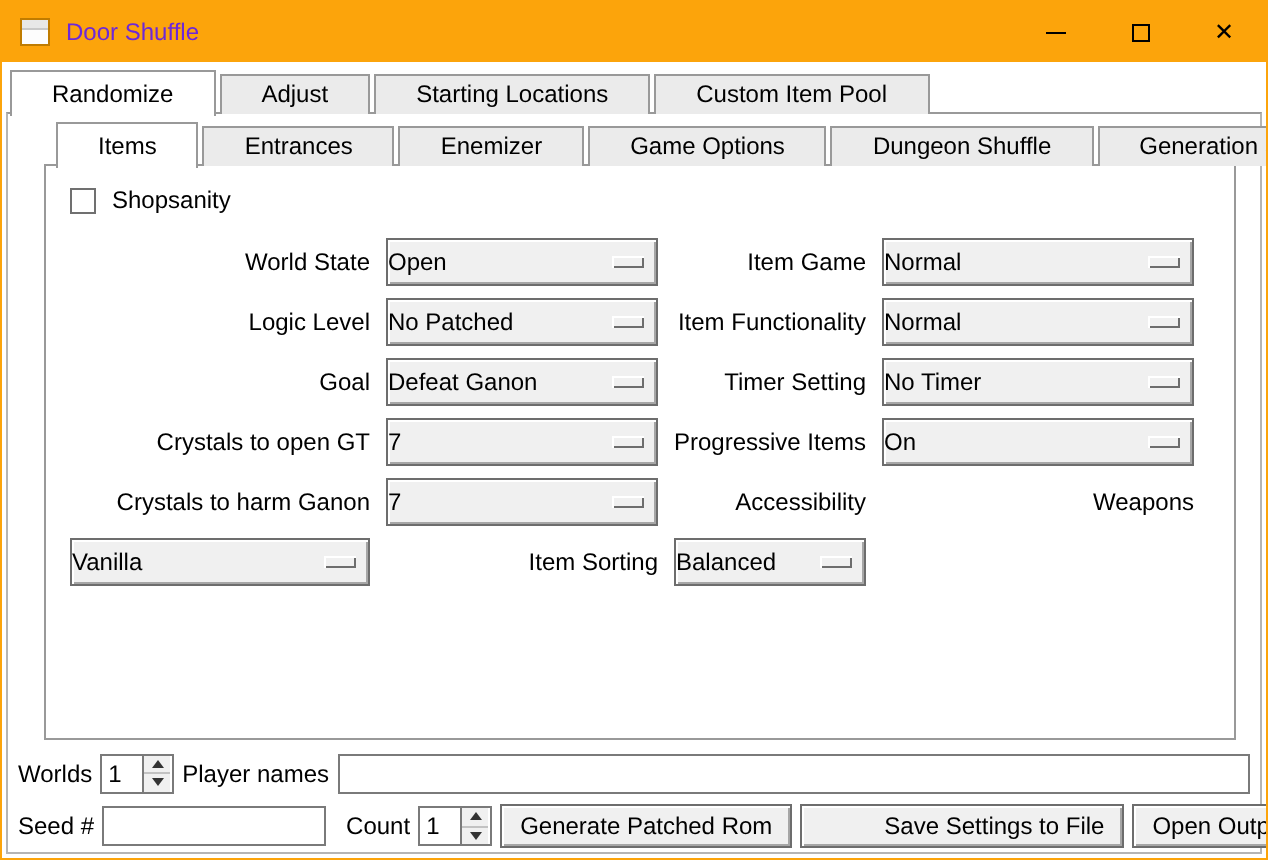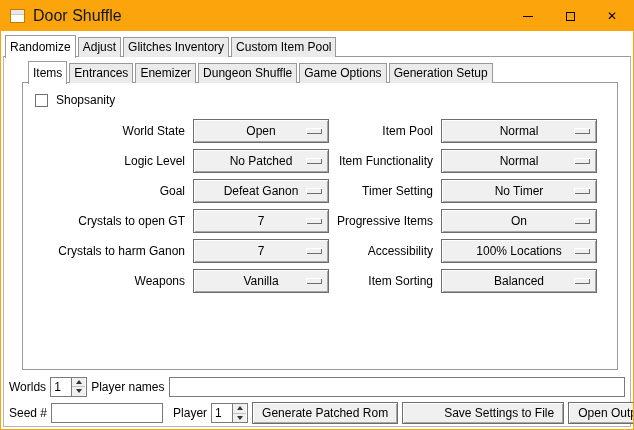--- a/index.html
+++ b/index.html
@@ -9,33 +9,33 @@
   .window {
     position:relative; width:634px; height:430px;
     background:#fff; border:1px solid #FCA40B;
     display:flex; flex-direction:column; overflow:hidden;
   }
 
   
   .titlebar { height:30px; background:#FCA40B; display:flex; align-items:center; flex:none; }
   .app-icon { width:15px; height:14px; margin-left:9px; background:#fdfdfd; border:1px solid #c07c00; flex:none; }
   .app-icon::before { content:""; display:block; height:4px; background:#e8e8e8; border-bottom:1px solid #c9c9c9; }
-  .title-text { margin-left:8px; font-size:16px; color:#0f172a; }
+  .title-text { margin-left:8px; font-size:12px; color:#6d28d9; }
   .caption-buttons { margin-left:auto; display:flex; height:100%; }
   .caption-btn { width:42px; height:100%; display:flex; align-items:center; justify-content:center; cursor:default; }
   .glyph-min { width:10px; height:0; border-top:1px solid #000; display:block; }
   .glyph-max { width:9px; height:9px; border:1px solid #000; display:block; background:transparent; }
   .glyph-close { font-size:12px; line-height:1; color:#000; }
 
   
   .tabrow { display:flex; align-items:flex-end; height:24px; position:relative; z-index:2; flex:none; }
   .tabrow-outer { padding-left:4px; margin-top:2px; }
   .tabrow-inner { padding-left:6px; }
   .tab {
-    height:20px; line-height:19px; padding:0 4px;
+    height:20px; line-height:19px; padding:0 20px;
     background:#ebebeb; border:1px solid #999; border-bottom:none;
     margin-right:2px; white-space:nowrap; cursor:default;
   }
   .tab.selected {
     height:23px; line-height:22px; background:#fff;
     margin-bottom:-1px; position:relative; z-index:3;
   }
 
   .outer-pane {
     flex:1; border:1px solid #b5b5b5; border-top:1px solid #999;
@@ -58,21 +58,21 @@
     display:grid;
     grid-template-columns:150px 136px 96px 156px;
     column-gap:8px; row-gap:6px;
     margin:8px 0 0 4px;
   }
   .opt-label { display:flex; align-items:center; justify-content:flex-end; height:24px; white-space:nowrap; }
   .opt-menu {
     position:relative; height:24px; background:#f0f0f0;
     border:1px solid #6d6d6d;
     box-shadow: inset 1px 1px 0 #ffffff, inset -1px -1px 0 #a6a6a6;
-    display:flex; align-items:center; justify-content:center;
+    display:flex; align-items:center; 
     cursor:default;
   }
   .opt-value { white-space:nowrap; }
   .opt-indicator {
     position:absolute; right:6px; top:50%; margin-top:-3px;
     width:16px; height:6px; background:#f0f0f0;
     box-shadow: inset 1px 1px 0 #ffffff, inset -1px -1px 0 #6d6d6d;
   }
 
   
@@ -118,52 +118,52 @@
       </div>
       <div class="caption-btn">
         <span class="glyph-close">✕</span>
       </div>
     </div>
   </div>
 
   <div class="tabrow tabrow-outer">
     <div class="tab selected">Randomize</div>
     <div class="tab">Adjust</div>
-    <div class="tab">Glitches Inventory</div>
+    <div class="tab">Starting Locations</div>
     <div class="tab">Custom Item Pool</div>
   </div>
 
   <div class="outer-pane">
 
     <div class="inner-notebook">
 
       <div class="tabrow tabrow-inner">
         <div class="tab selected">Items</div>
         <div class="tab">Entrances</div>
         <div class="tab">Enemizer</div>
+        <div class="tab">Game Options</div>
         <div class="tab">Dungeon Shuffle</div>
-        <div class="tab">Game Options</div>
         <div class="tab">Generation Setup</div>
       </div>
 
       <div class="inner-pane">
 
         <div class="checkbox-row">
           <span class="checkbox"></span>
           <span>Shopsanity</span>
         </div>
 
         <div class="opt-grid">
 
           <div class="opt-label">World State</div>
           <div class="opt-menu">
             <span class="opt-value">Open</span>
             <span class="opt-indicator"></span>
           </div>
-          <div class="opt-label">Item Pool</div>
+          <div class="opt-label">Item Game</div>
           <div class="opt-menu">
             <span class="opt-value">Normal</span>
             <span class="opt-indicator"></span>
           </div>
 
           <div class="opt-label">Logic Level</div>
           <div class="opt-menu">
             <span class="opt-value">No Patched</span>
             <span class="opt-indicator"></span>
           </div>
@@ -194,24 +194,20 @@
             <span class="opt-value">On</span>
             <span class="opt-indicator"></span>
           </div>
 
           <div class="opt-label">Crystals to harm Ganon</div>
           <div class="opt-menu">
             <span class="opt-value">7</span>
             <span class="opt-indicator"></span>
           </div>
           <div class="opt-label">Accessibility</div>
-          <div class="opt-menu">
-            <span class="opt-value">100% Locations</span>
-            <span class="opt-indicator"></span>
-          </div>
 
           <div class="opt-label">Weapons</div>
           <div class="opt-menu">
             <span class="opt-value">Vanilla</span>
             <span class="opt-indicator"></span>
           </div>
           <div class="opt-label">Item Sorting</div>
           <div class="opt-menu">
             <span class="opt-value">Balanced</span>
             <span class="opt-indicator"></span>
@@ -235,21 +231,21 @@
           </div>
       </div>
     </div>
     <span class="field-label">Player names</span>
     <input class="entry player-names" value="" style="">
   </div>
 
   <div class="bottom-row row2">
     <span class="field-label">Seed #</span>
     <input class="entry seed" value="" style="">
-    <span class="field-label lbl-count">Player</span>
+    <span class="field-label lbl-count">Count</span>
     <div class="spinbox">
       <input class="spin-input" value="1" style="">
       <div class="spin-buttons">
         <div class="spin-btn">
             <span class="arrow-up"></span>
           </div>
         <div class="spin-btn">
             <span class="arrow-down"></span>
           </div>
       </div>

